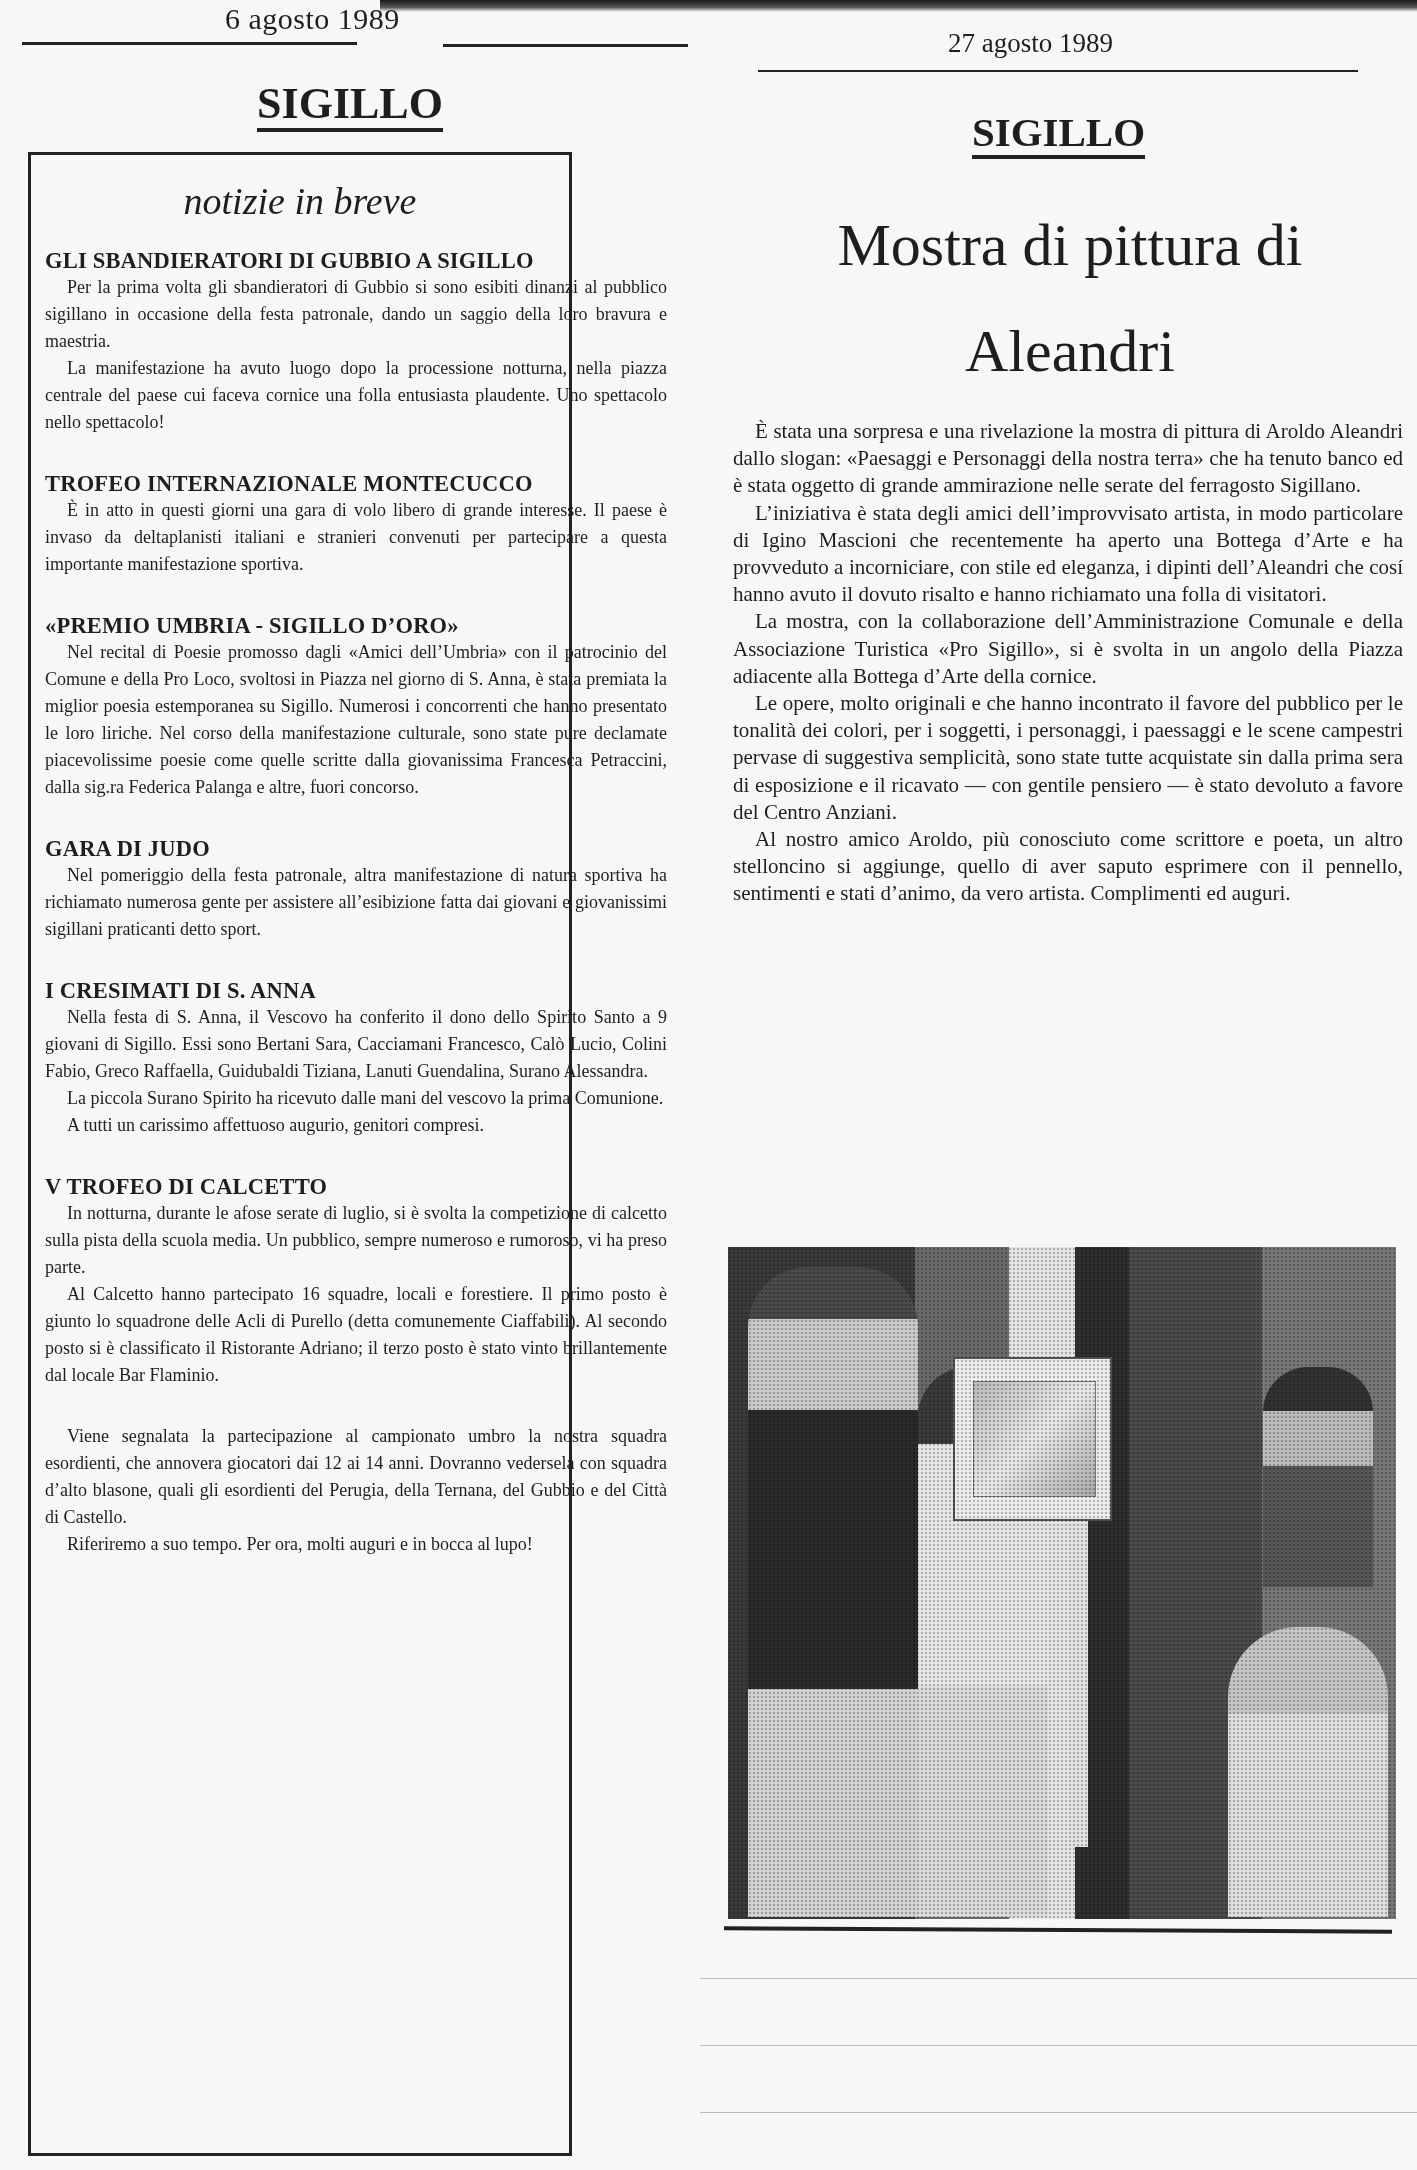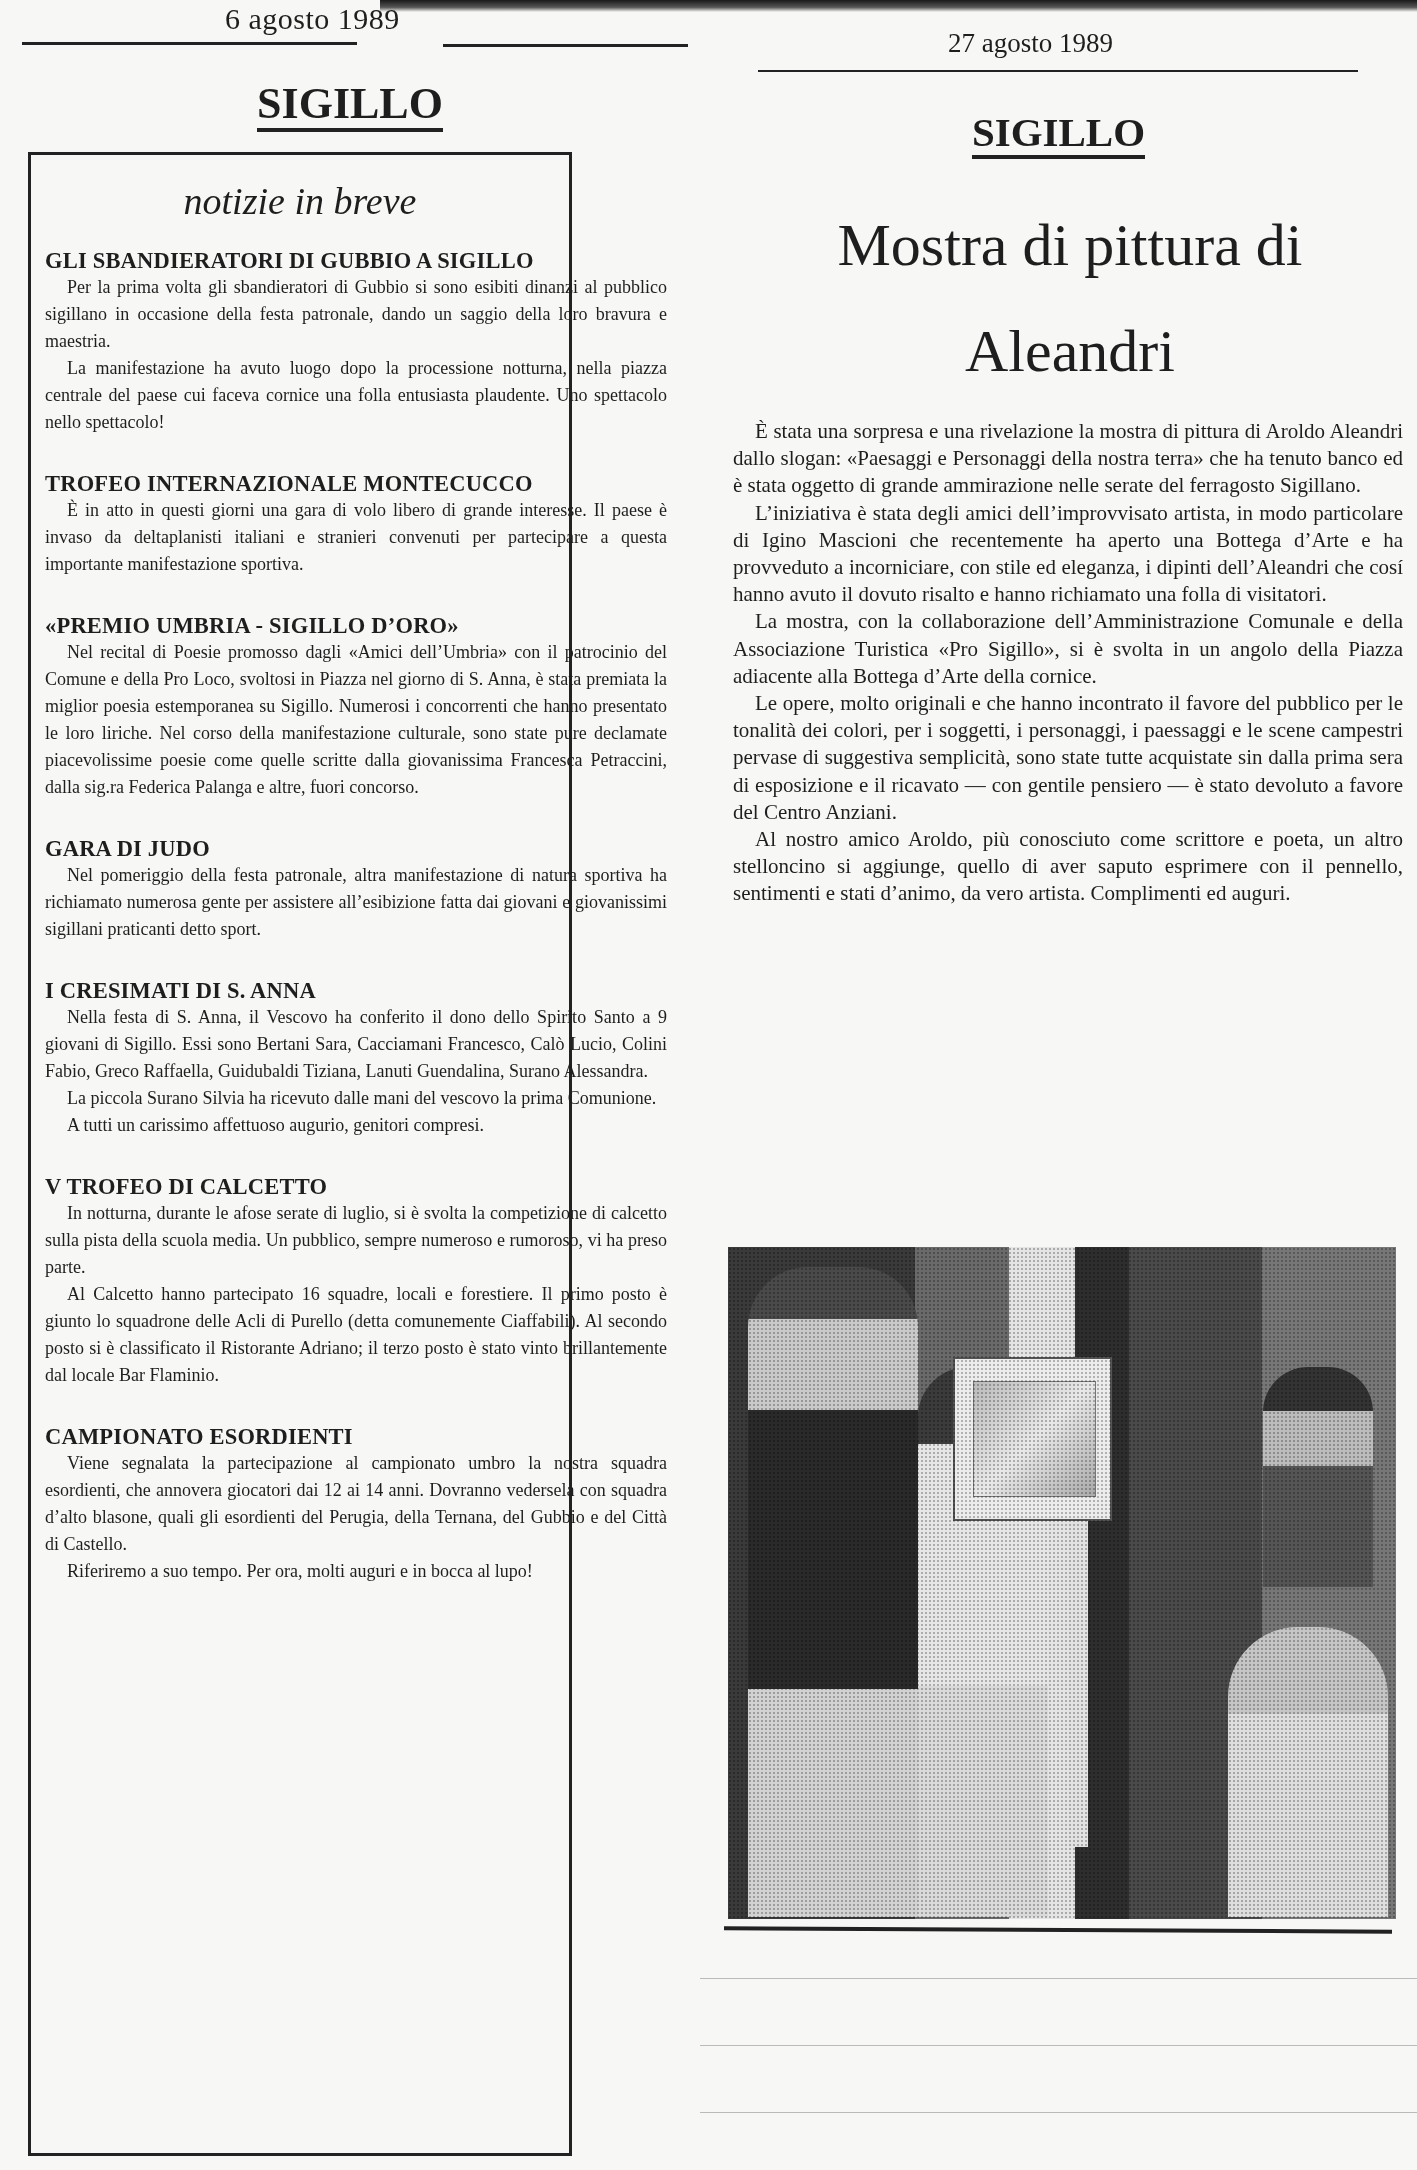--- a/index.html
+++ b/index.html
@@ -89,30 +89,29 @@
           <h3>«PREMIO UMBRIA - SIGILLO D’ORO»</h3>
           <p>Nel recital di Poesie promosso dagli «Amici dell’Umbria» con il patrocinio del Comune e della Pro Loco, svoltosi in Piazza nel giorno di S. Anna, è stata premiata la miglior poesia estemporanea su Sigillo. Numerosi i concorrenti che hanno presentato le loro liriche. Nel corso della manifestazione culturale, sono state pure declamate piacevolissime poesie come quelle scritte dalla giovanissima Francesca Petraccini, dalla sig.ra Federica Palanga e altre, fuori concorso.</p>
         </div>
         <div class="sec">
           <h3>GARA DI JUDO</h3>
           <p>Nel pomeriggio della festa patronale, altra manifestazione di natura sportiva ha richiamato numerosa gente per assistere all’esibizione fatta dai giovani e giovanissimi sigillani praticanti detto sport.</p>
         </div>
         <div class="sec">
           <h3>I CRESIMATI DI S. ANNA</h3>
           <p>Nella festa di S. Anna, il Vescovo ha conferito il dono dello Spirito Santo a 9 giovani di Sigillo. Essi sono Bertani Sara, Cacciamani Francesco, Calò Lucio, Colini Fabio, Greco Raffaella, Guidubaldi Tiziana, Lanuti Guendalina, Surano Alessandra.</p>
-          <p>La piccola Surano Silvia ha ricevuto dalle mani del vescovo la prima Comunione.</p>
+          <p>La piccola Surano Spirito ha ricevuto dalle mani del vescovo la prima Comunione.</p>
           <p>A tutti un carissimo affettuoso augurio, genitori compresi.</p>
         </div>
         <div class="sec">
           <h3>V TROFEO DI CALCETTO</h3>
           <p>In notturna, durante le afose serate di luglio, si è svolta la competizione di calcetto sulla pista della scuola media. Un pubblico, sempre numeroso e rumoroso, vi ha preso parte.</p>
           <p>Al Calcetto hanno partecipato 16 squadre, locali e forestiere. Il primo posto è giunto lo squadrone delle Acli di Purello (detta comunemente Ciaffabili). Al secondo posto si è classificato il Ristorante Adriano; il terzo posto è stato vinto brillantemente dal locale Bar Flaminio.</p>
         </div>
         <div class="sec">
-          <h3>CAMPIONATO ESORDIENTI</h3>
           <p>Viene segnalata la partecipazione al campionato umbro la nostra squadra esordienti, che annovera giocatori dai 12 ai 14 anni. Dovranno vedersela con squadra d’alto blasone, quali gli esordienti del Perugia, della Ternana, del Gubbio e del Città di Castello.</p>
           <p>Riferiremo a suo tempo. Per ora, molti auguri e in bocca al lupo!</p>
         </div>
       </div>
   </div>
 </div>
 
 <div class="right">
   <div class="right-date">27 agosto 1989</div>
   <div class="rule" style="left:58px; top:70px; width:600px; height:2px;"></div>

